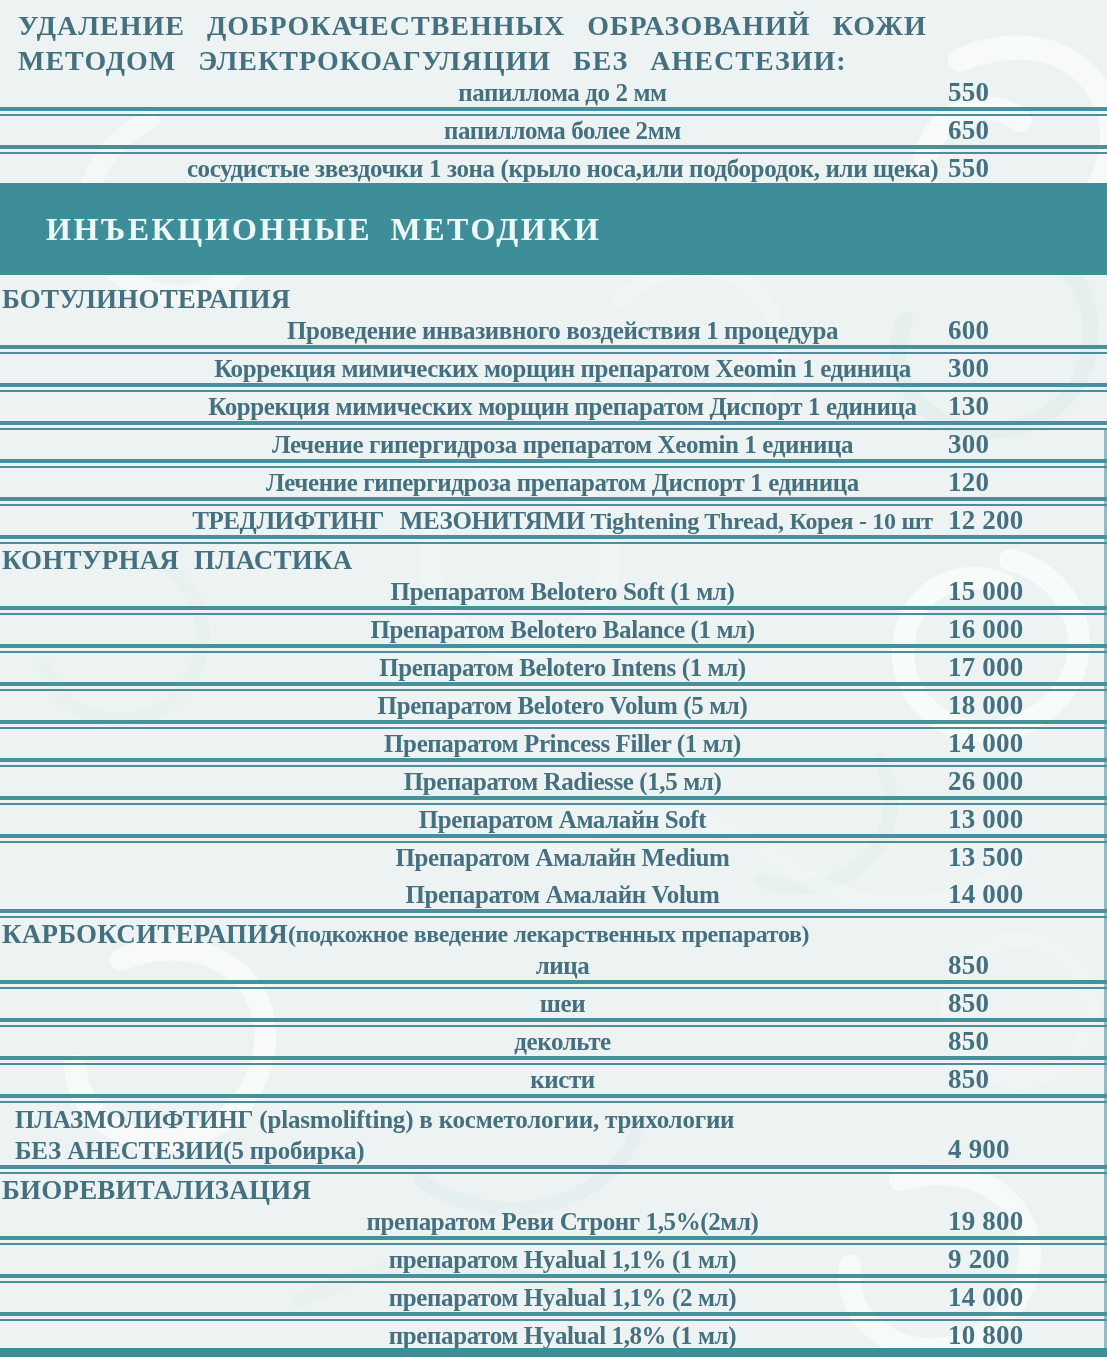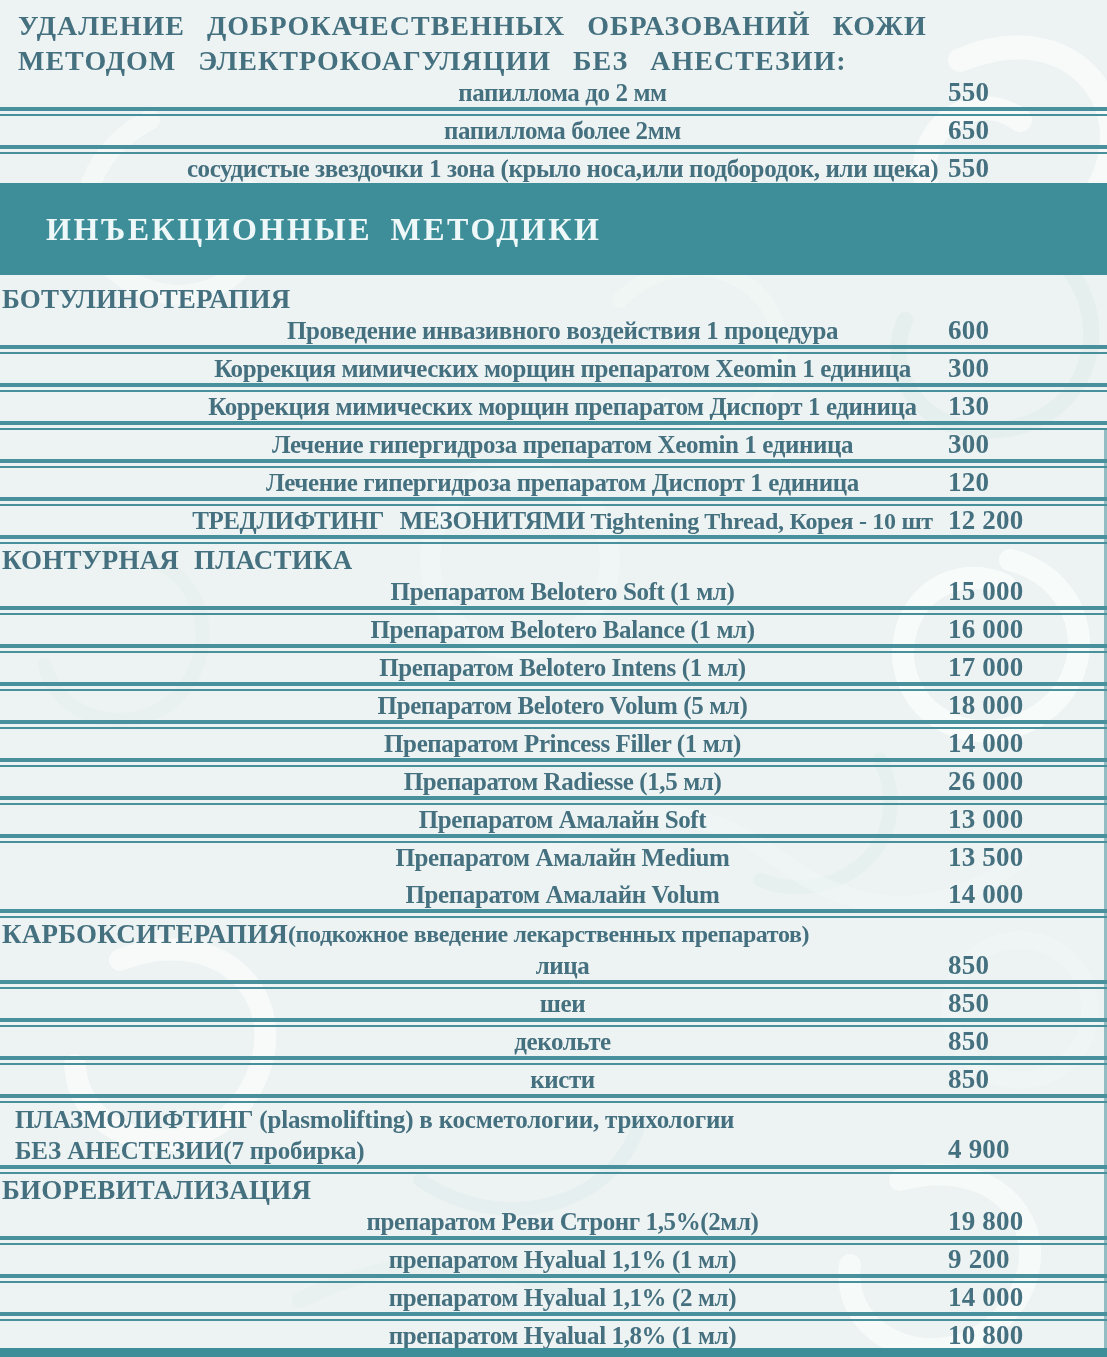--- a/index.html
+++ b/index.html
@@ -291,21 +291,21 @@
       <span class="label">кисти</span>
       <span class="price">850</span>
     </div>
     <div class="sep"></div>
 
     <div class="two-line-row">
       <div class="line">
         <span class="label"><span>ПЛАЗМОЛИФТИНГ</span><span> (plasmolifting) в косметологии, трихологии</span></span>
       </div>
       <div class="line">
-        <span class="label"><span>БЕЗ АНЕСТЕЗИИ</span><span>(7 пробирка)</span></span>
+        <span class="label"><span>БЕЗ АНЕСТЕЗИИ</span><span>(5 пробирка)</span></span>
         <span class="price">4 900</span>
       </div>
     </div>
     <div class="sep"></div>
 
     <div class="section-header">БИОРЕВИТАЛИЗАЦИЯ</div>
 
     <div class="row">
       <span class="label">препаратом Реви Стронг 1,5%(2мл)</span>
       <span class="price">19 800</span>

